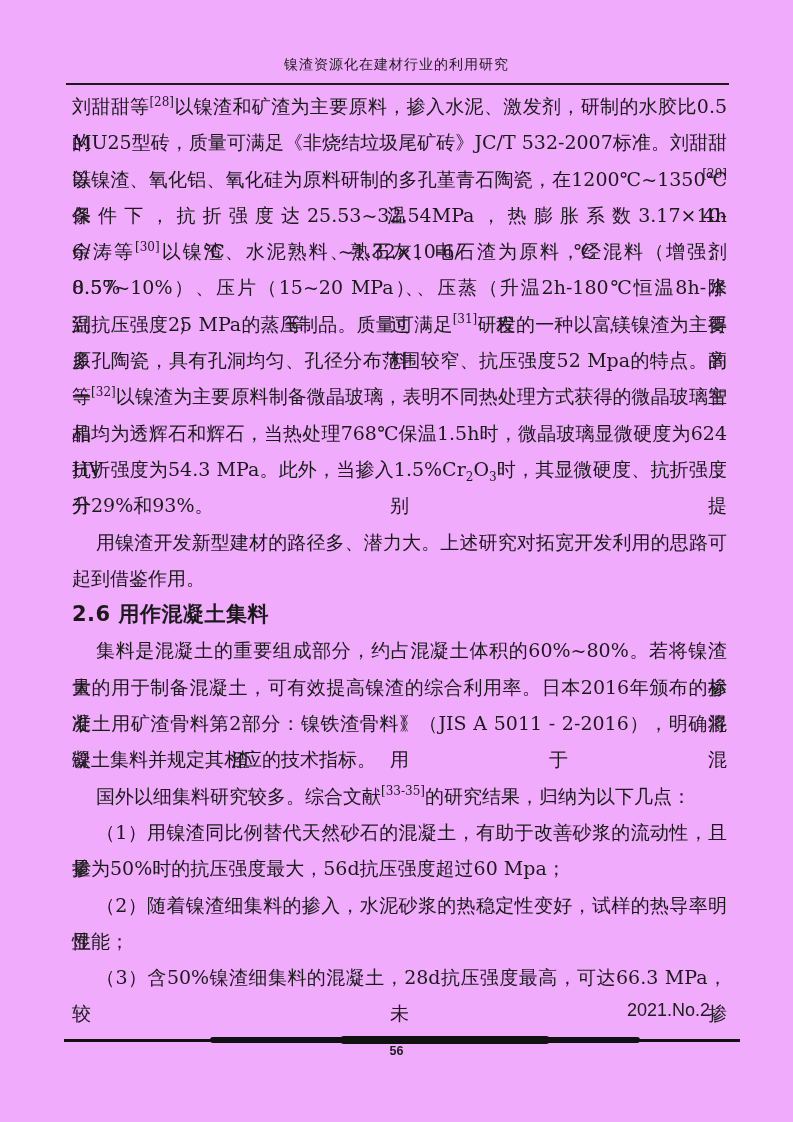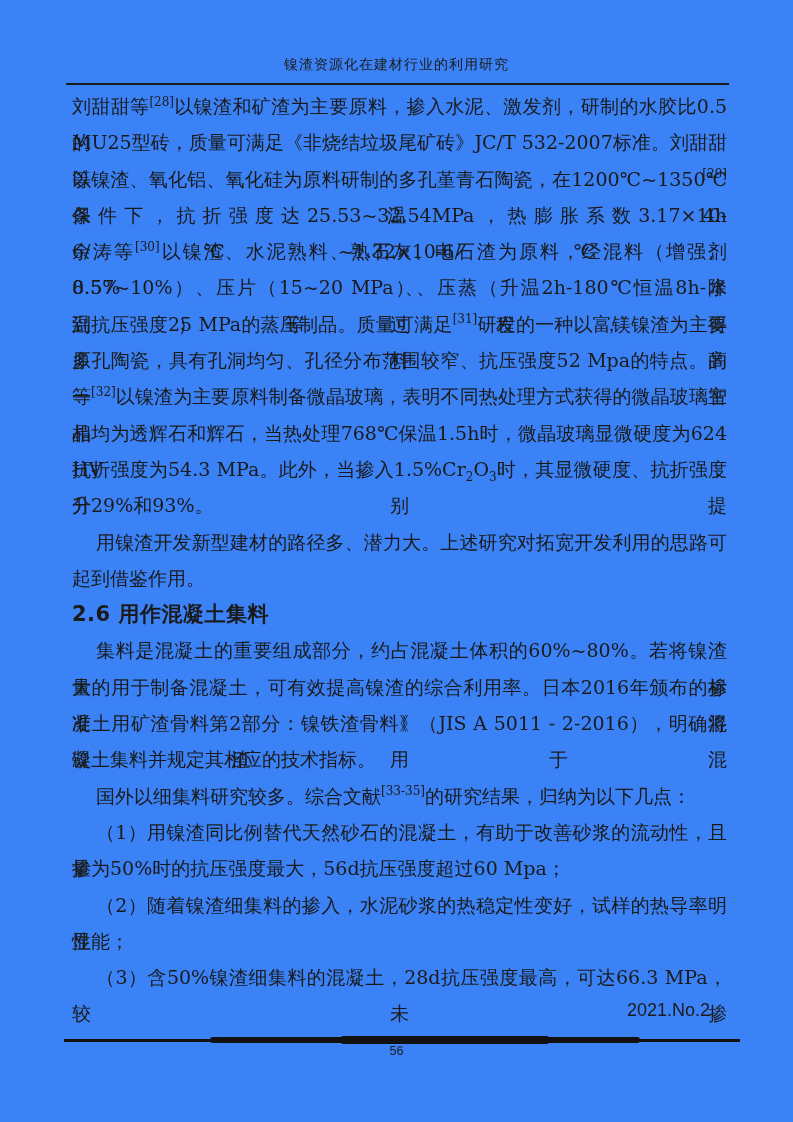--- a/index.html
+++ b/index.html
@@ -1,17 +1,17 @@
 <!DOCTYPE html>
 <html><head>
 <meta charset="utf-8">
 <style>
   html,body { margin:0; padding:0; background:#ffffff; }
   .page {
-    position:relative; width:793px; height:1122px; background:#3b82f6;
+    position:relative; width:793px; height:1122px; background:#f0abfc;
     font-family:"DejaVu Serif","Liberation Serif",serif; color:#1a1a1a;
     overflow:hidden;
   }
   .header-title {
     position:absolute; top:56px; left:0; width:100%;
     text-align:center; font-size:14px; letter-spacing:1px; color:#1c1c1c;
   }
   .header-rule {
     position:absolute; top:83px; left:66px; width:663px; height:2px; background:#1a1a1a;
   }
@@ -26,21 +26,21 @@
     font-family:"DejaVu Sans","Liberation Sans",sans-serif;
     font-weight:700; font-size:21px; letter-spacing:0.5px; text-indent:0;
   }
   .line sup { font-size:12px; line-height:0;margin-top:44px; }
   .line sub { font-size:12px; line-height:0; }
   .footer-rule-thin  { position:absolute; top:1039px; left:64px;  width:676px; height:2.5px; background:#111; }
   .footer-rule-mid   { position:absolute; top:1037px; left:210px; width:430px; height:6px;  background:#111; border-radius:3px; }
   .footer-rule-thick { position:absolute; top:1036px; left:340px; width:210px; height:8px;  background:#111; border-radius:4px; }
   .footer-page {
     position:absolute; top:1044px; left:0; width:100%; text-align:center;
-    font-family:"Liberation Sans","DejaVu Sans",sans-serif; font-size:12.5px; color:#1c1c1c;
+    font-family:"Liberation Sans","DejaVu Sans",sans-serif; font-size:12.5px; color:#1c1c1c;font-weight:bold;
   }
   .footer-issue {
     position:absolute; top:1000px; right:83px;
     font-family:"Liberation Sans","DejaVu Sans",sans-serif; font-size:18px; color:#1c1c1c;
   }
 </style>
 </head>
 <body>
 
 <div class="page">

